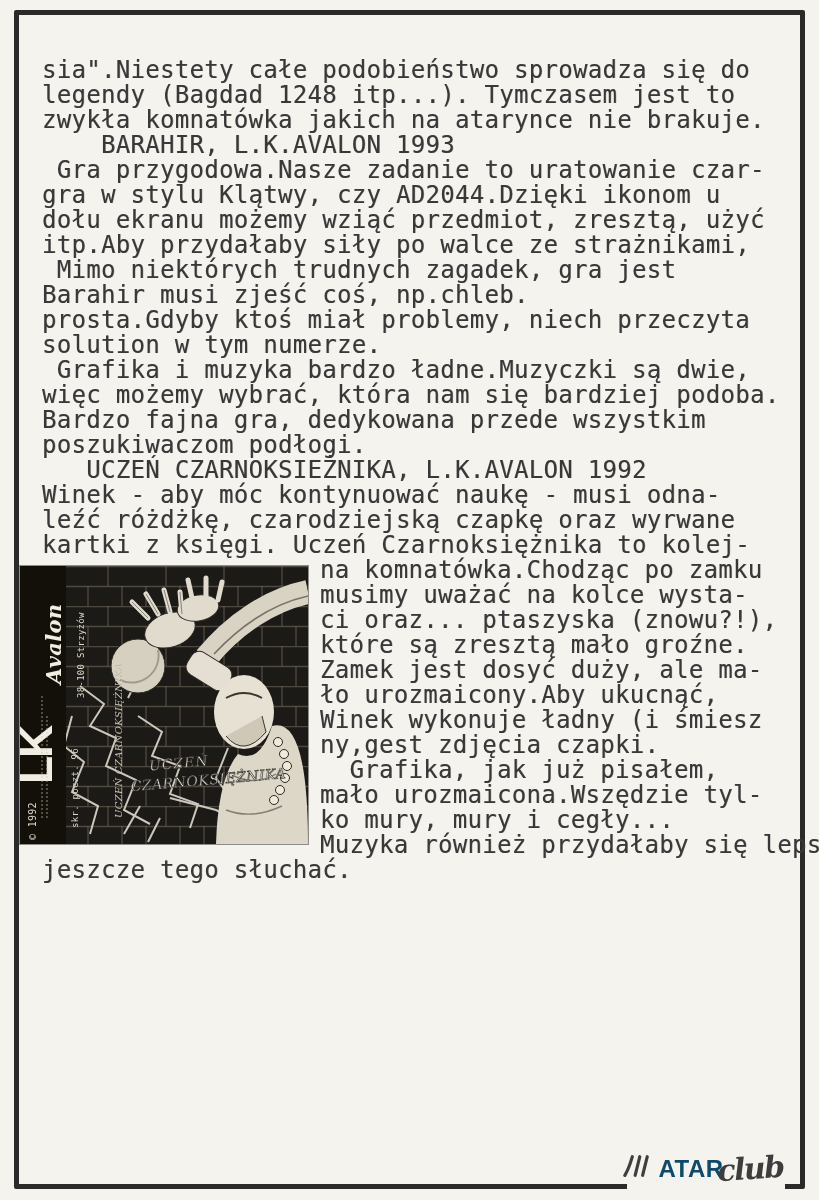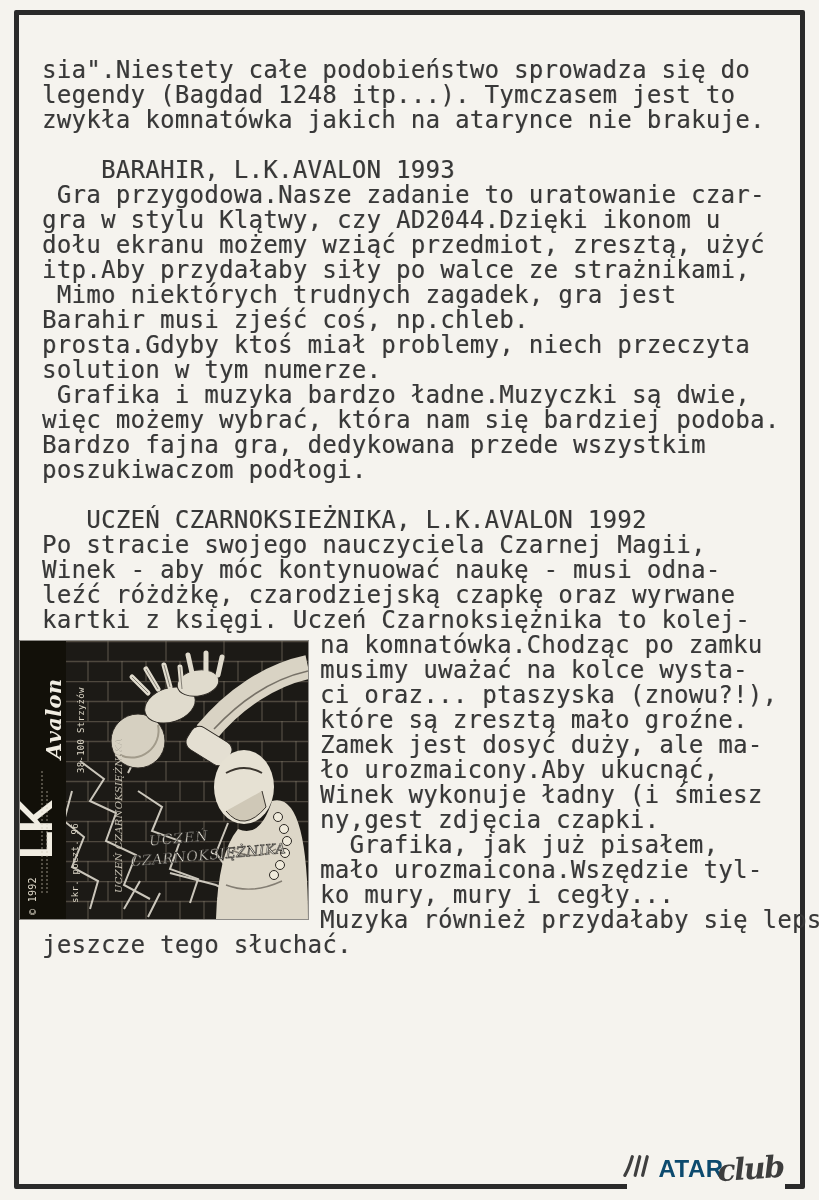--- a/index.html
+++ b/index.html
@@ -15,21 +15,21 @@
     position:absolute;left:14px;top:10px;right:14px;bottom:11px;
     border:5px solid #2a2a2a;
     border-radius:2px;
   }
   .content{
     position:absolute;left:42px;top:58px;right:30px;
     font-size:24px;letter-spacing:0.3px;line-height:25px;
     text-shadow:0.5px 0.4px 0 rgba(45,45,45,0.4);
   }
   .line{height:25px;white-space:pre;}
-  .heading{margin-top:25px;}
+  .heading{}
   .cover{
     float:left;
     width:288px;height:278px;
     margin:8px 12px 10px -22px;
     background:#1b1916;
     box-shadow:0 0 0 1px rgba(40,38,34,0.5);
   }
   .cover svg{display:block;}
   .logo-patch{
     position:absolute;left:627px;top:1140px;width:158px;height:52px;
@@ -77,21 +77,20 @@
         <div class="line">solution w tym numerze.</div>
         <div class="line"> Grafika i muzyka bardzo ładne.Muzyczki są dwie,</div>
         <div class="line">więc możemy wybrać, która nam się bardziej podoba.</div>
         <div class="line">Bardzo fajna gra, dedykowana przede wszystkim</div>
         <div class="line">poszukiwaczom podłogi.</div>
       </div>
 
     <div class="line heading">   UCZEŃ CZARNOKSIEŻNIKA, L.K.AVALON 1992</div>
 
     <div>
-        <div class="line">Po stracie swojego nauczyciela Czarnej Magii,</div>
         <div class="line">Winek - aby móc kontynuować naukę - musi odna-</div>
         <div class="line">leźć różdżkę, czarodziejską czapkę oraz wyrwane</div>
         <div class="line">kartki z księgi. Uczeń Czarnoksiężnika to kolej-</div>
       </div>
 
     <div>
       <div class="cover">
         <svg viewBox="0 0 288 278" width="288" height="278">
           <defs>
             <pattern id="bricks" width="58" height="40" patternUnits="userSpaceOnUse">

